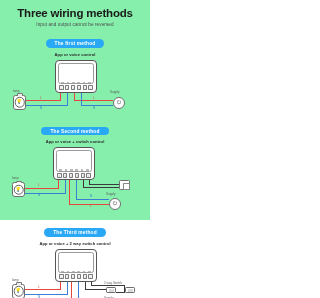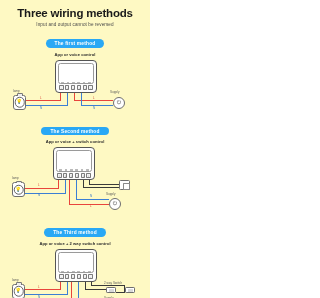--- a/index.html
+++ b/index.html
@@ -3,21 +3,21 @@
 <meta charset="utf-8">
 <style>
   html,body{margin:0;padding:0;}
   body{
     width:150px;height:298px;
     background:#ffffff;
     font-family:"Liberation Sans", sans-serif;
     overflow:hidden;
     position:relative;
   }
-  .page{position:relative;width:150px;height:298px;background:#fef9c3;}
+  .page{position:relative;width:150px;height:220px;background:#86efac;}
 
   .title{
     text-align:center;
     font-size:11.5px;
     font-weight:bold;
     color:#1a1a1a;
     letter-spacing:-0.2px;
     margin:0;
     padding-top:7px;
     line-height:12px;

